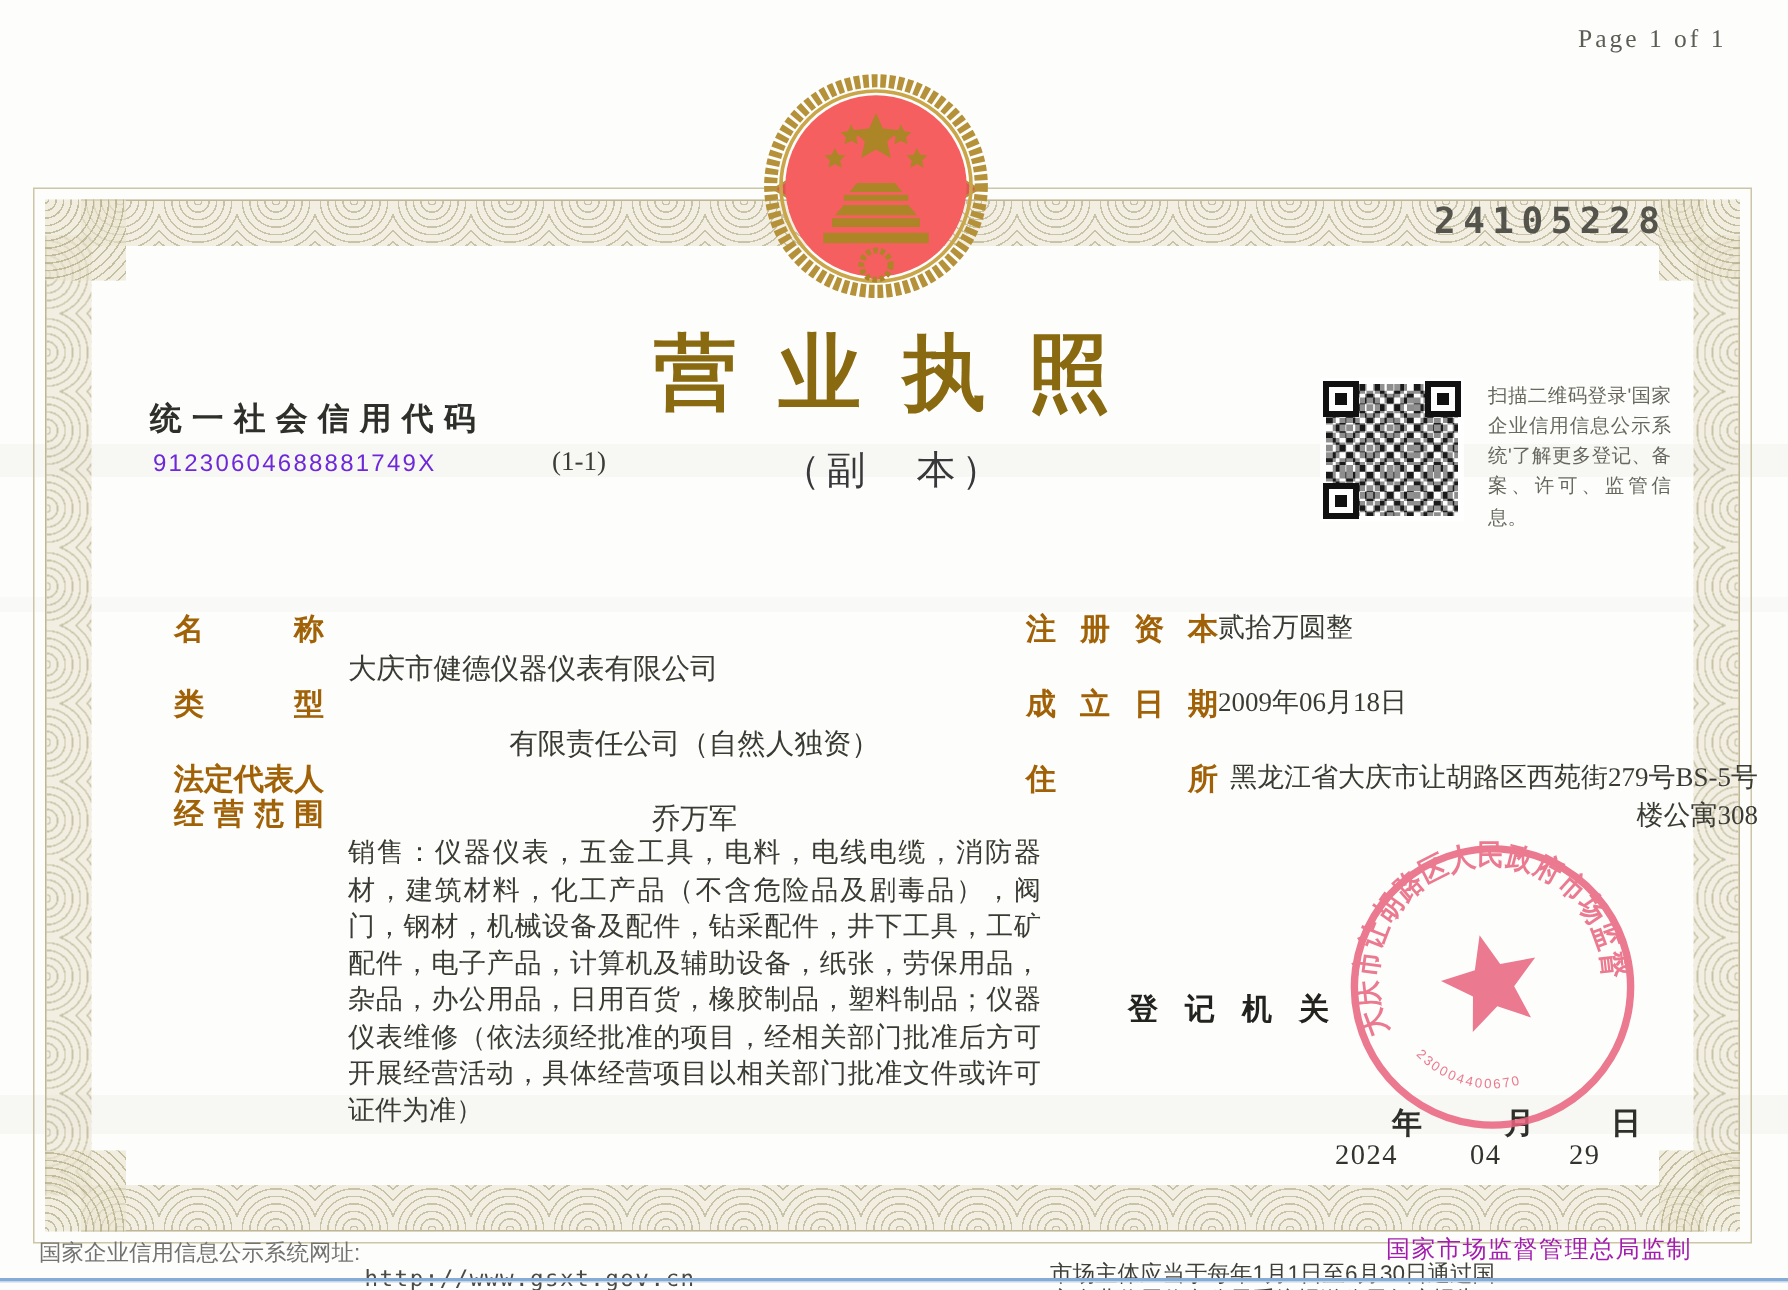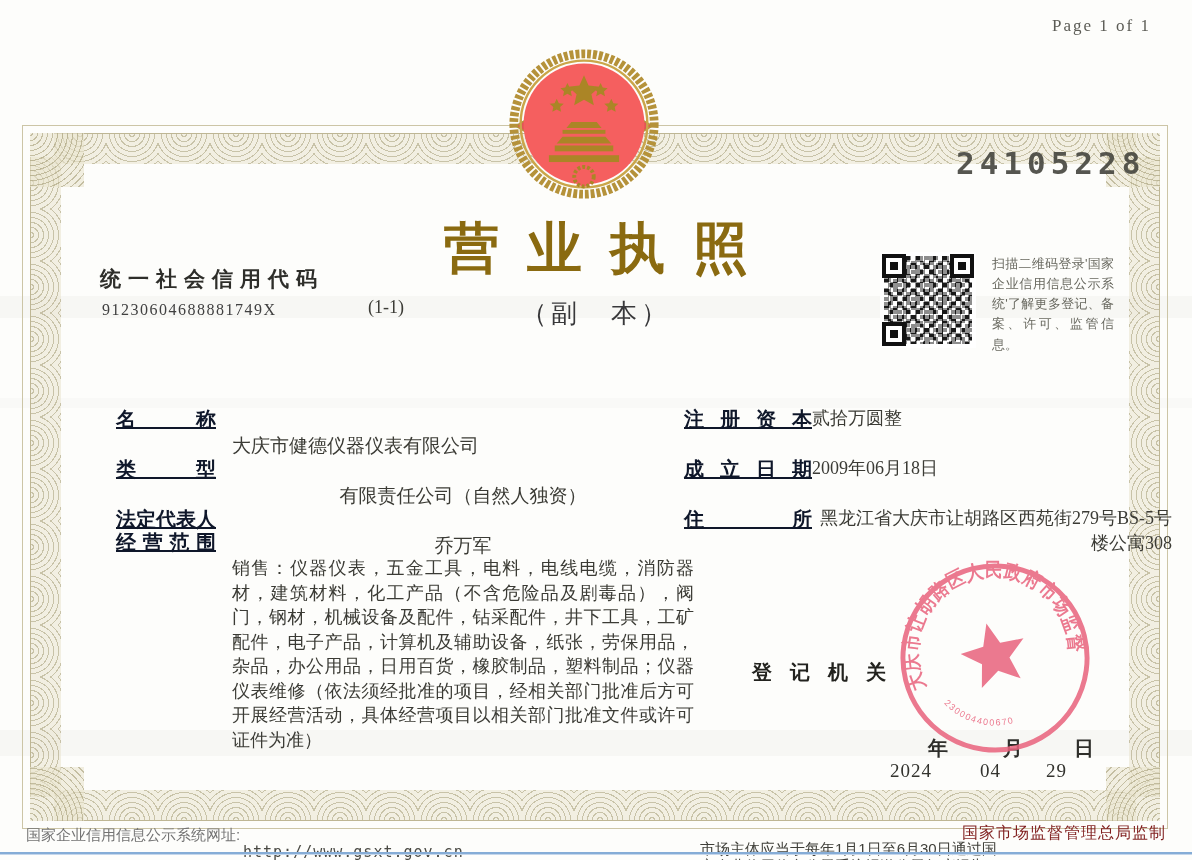--- a/index.html
+++ b/index.html
@@ -47,51 +47,51 @@
   .corner-tr{right:0; top:0;
     background-image:repeating-radial-gradient(circle at 54px 0, rgba(255,255,255,0) 0 2px, rgba(166,158,120,0.6) 2px 3px, rgba(255,255,255,0) 3px 5px);}
   .corner-bl{left:0; bottom:0;
     background-image:repeating-radial-gradient(circle at 0 54px, rgba(255,255,255,0) 0 2px, rgba(166,158,120,0.6) 2px 3px, rgba(255,255,255,0) 3px 5px);}
   .corner-br{right:0; bottom:0;
     background-image:repeating-radial-gradient(circle at 54px 54px, rgba(255,255,255,0) 0 2px, rgba(166,158,120,0.6) 2px 3px, rgba(255,255,255,0) 3px 5px);}
 
   
   .serial{
     left:956px; top:133px; font-family:"DejaVu Sans Mono", monospace;
-    font-size:31px; font-weight:bold; color:#45453e; letter-spacing:5px; opacity:0.9;margin-top:12px;
+    font-size:24px; font-weight:bold; color:#45453e; letter-spacing:5px; opacity:0.9;
   }
 
   
   .emblem{left:506px; top:42px; width:156px; height:166px;}
 
   
   .credit-label{left:100px; top:265px; font-size:21px; font-weight:bold; letter-spacing:7px; color:#2e2e2a;}
-  .credit-code{left:102px; top:301px; font-family:Liberation Serif, serif; font-size:16px; color:#404040; letter-spacing:1.5px;}
+  .credit-code{left:102px; top:301px; font-family:Liberation Sans, sans-serif; font-size:16px; color:#6d28d9; letter-spacing:1.5px;}
   .copy-index{left:368px; top:297px; font-size:18px; color:#3c3c36; font-family:"Liberation Serif", serif;}
   .title{
-    left:408px; top:212px; width:376px; text-align:center;
+    left:408px; top:212px; width:376px; 
     font-size:55px; font-weight:bold; color:#8a6a10; letter-spacing:28px; text-indent:28px;
   }
   .subtitle{left:408px; top:296px; width:376px; text-align:center; font-size:26px; color:#38383a; letter-spacing:4px;}
 
   
   .qr{left:880px; top:252px; width:96px; height:96px; background:#fff; padding:2px; box-sizing:border-box;}
   .qr-grid{position:absolute; inset:4px;
     background:repeating-conic-gradient(#1d1d1d 0% 25%, #ffffff 0% 50%);
     background-size:9px 9px;}
   .qr-grid2{position:absolute; inset:4px;
     background:repeating-conic-gradient(rgba(20,20,20,0.85) 0% 25%, rgba(255,255,255,0.9) 0% 50%);
     background-size:13px 13px; opacity:0.55;}
   .finder{position:absolute; width:16px; height:16px; border:4px solid #111; background:#fff;}
   .finder .dot{position:absolute; left:4px; top:4px; width:8px; height:8px; background:#111;}
   .finder-tl{left:2px; top:2px;} .finder-tr{right:2px; top:2px;} .finder-bl{left:2px; bottom:2px;}
   .qr-caption{left:992px; top:254px; width:122px; font-size:13px; line-height:1.55; color:#68685f; text-align:justify;}
 
   
-  .flabel{font-size:20px; font-weight:bold; color:#0f172a;text-decoration:underline;}
+  .flabel{font-size:20px; font-weight:bold; color:#a16207;}
   .spread{text-align:justify; text-align-last:justify;}
   .fvalue{font-size:18px; color:#3b3b35; font-family:"Liberation Serif", serif;}
   .l-label{left:116px; width:100px;}
   .l-value{left:232px; width:462px;margin-top:27px;}
   .r-label{left:684px; width:128px;}
   .r-value{left:812px; width:360px;}
   .row-name{top:406px;} .row-type{top:456px;text-align:center;} .row-legal{top:506px;text-align:center;} .row-scope{top:529px;}
   .row-cap{top:406px;} .row-est{top:456px;} .row-addr{top:506px;text-align:right;}
   .scope-text{line-height:24.5px; text-align:justify;}
   .addr-text{line-height:25px;}
@@ -104,21 +104,21 @@
   .date-label{font-size:20px; color:#2e2e2a; font-weight:600;}
   .date-num{font-size:19px; color:#33332e; font-family:"Liberation Serif", serif; letter-spacing:1px;}
   .dl-year{left:928px; top:735px;} .dl-month{left:1003px; top:735px;} .dl-day{left:1074px; top:735px;}
   .dn-year{left:890px; top:760px;} .dn-month{left:980px; top:760px;} .dn-day{left:1046px; top:760px;}
 
   
   .foot-web-label{left:26px; top:826px; font-size:15px; color:#737373;}
   .foot-web-url{left:243px; top:843px; font-size:15px; font-family:"DejaVu Sans Mono", monospace; color:#4a4a44; letter-spacing:1px;}
   .foot-notice1{left:700px; top:840px; font-size:15px; color:#3f3f39;}
   .foot-notice2{left:700px; top:857px; font-size:15px; color:#3f3f39;}
-  .foot-producer{left:962px; top:823px; font-size:16px; color:#7f1d1d; letter-spacing:1px;}
+  .foot-producer{left:924px; top:823px; font-size:16px; color:#a21caf; letter-spacing:1px;}
   .blue-line{left:0; right:0; top:852px; height:2px; background:#85acd6;}
   .blue-line2{left:0; right:0; top:854px; height:1px; background:#c4d6ea;}
 </style>
 </head>
 <body>
 
 <div class="page">
 
   <div class="streak" style="top:296px;height:22px;"></div>
   <div class="streak" style="top:730px;height:26px;"></div>

